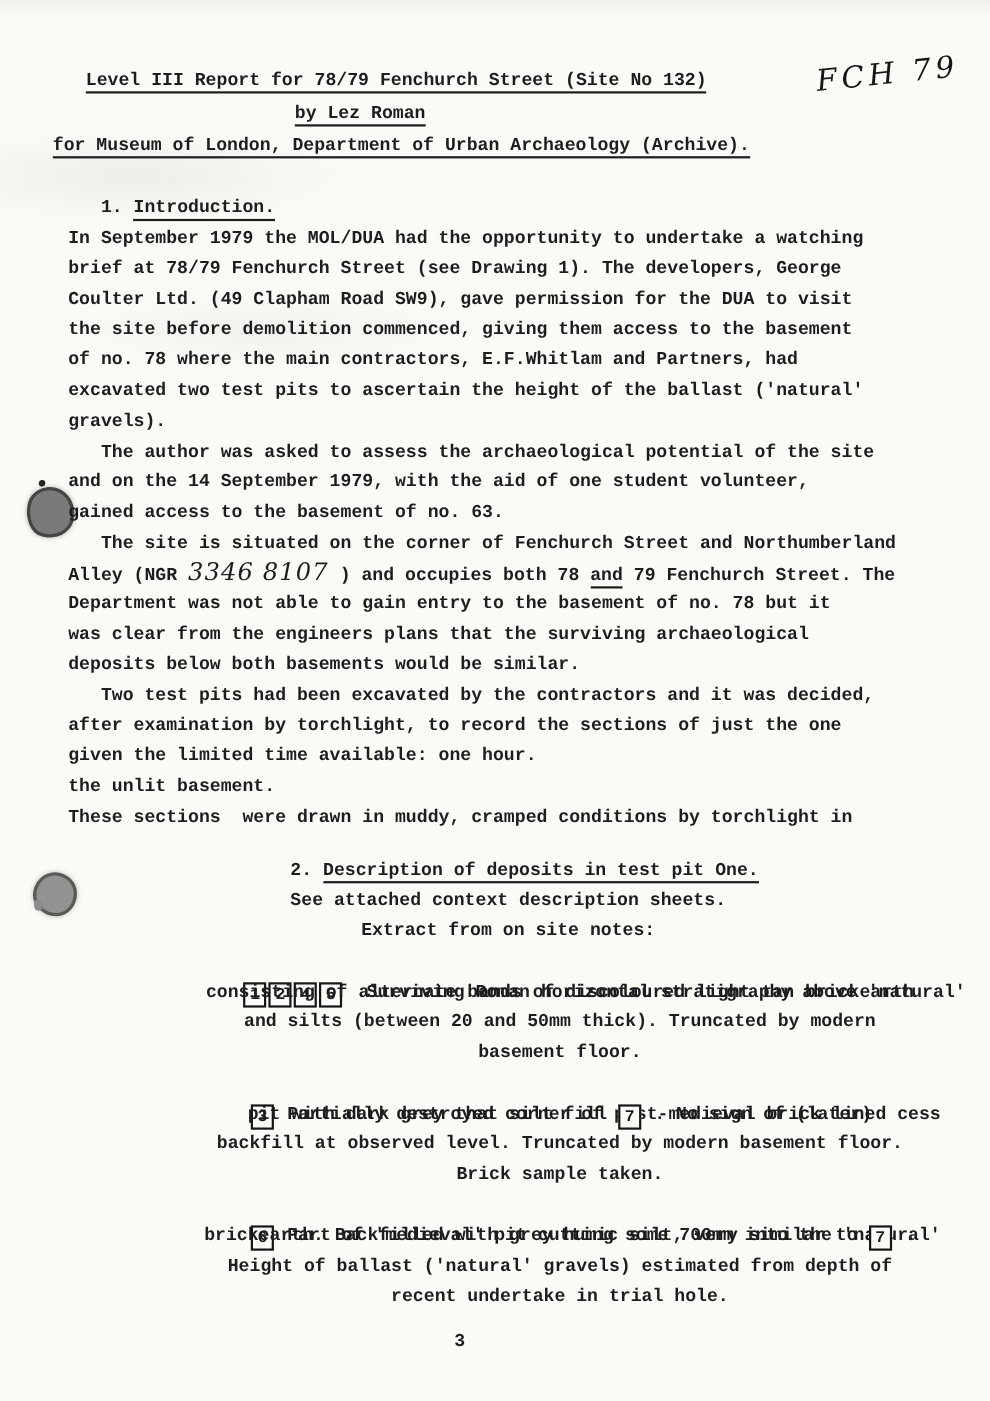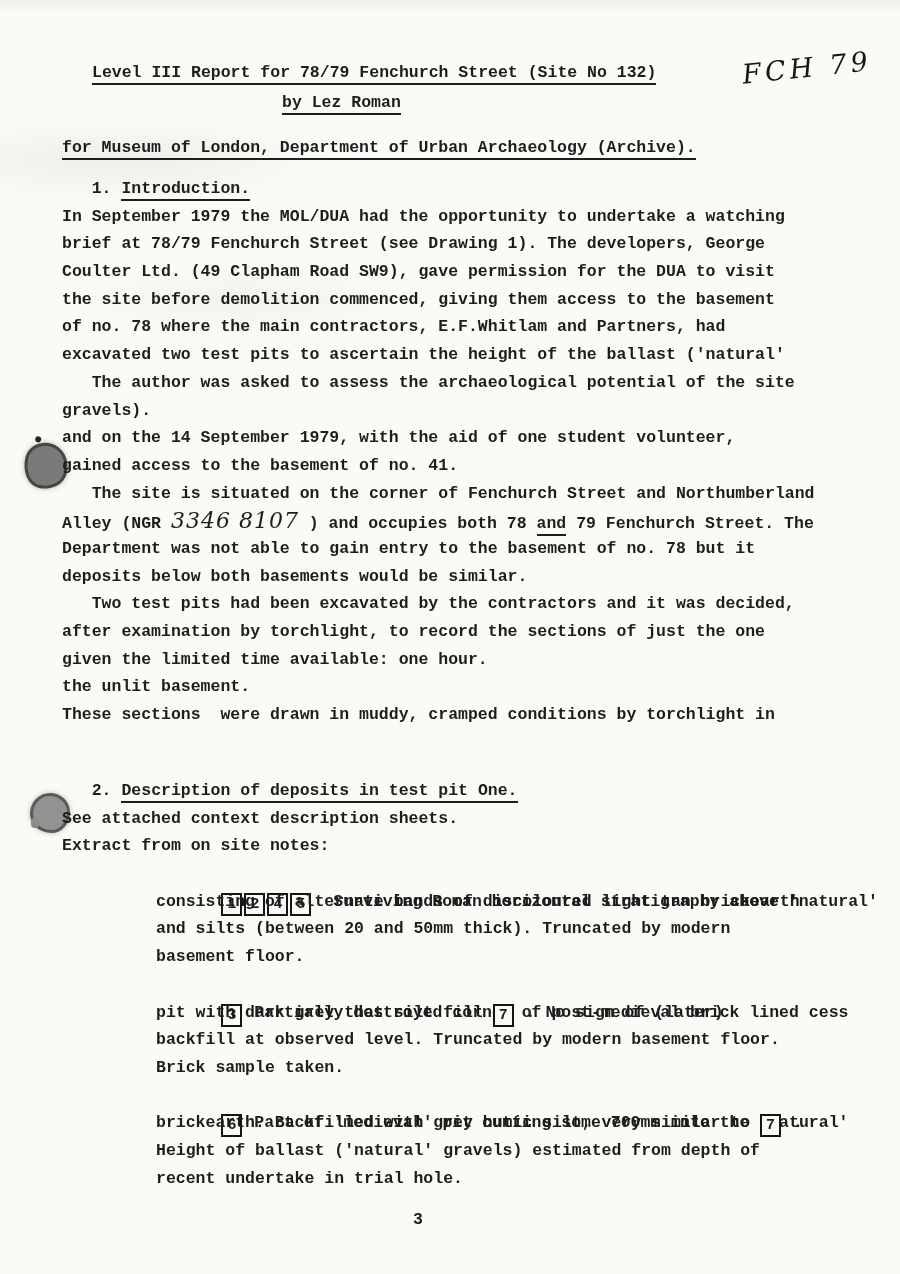--- a/index.html
+++ b/index.html
@@ -27,46 +27,46 @@
     line-height: 27.7px;
   }
 
   
   .u {
     border-bottom: 2px solid #1d1d1d;
     padding-bottom: 1px;
   }
 
   
-  .titleblock { position: absolute; top: 58px; left: 62px; width: 790px; }
+  .titleblock { position: absolute; top: 58px; left: 48px; width: 790px; }
   .titleblock .line { height: 29px; line-height: 29px; }
   .t1 { text-indent: 30px; }
   .t2 { text-indent: 220px; margin-top: 1px; }
-  .t3 { margin-top: 16px; }
+  .t3 { margin-top: 0px; }
 
   
   .hand {
     font-family: "DejaVu Serif", serif;
     font-style: italic;
     font-weight: 400;
   }
   .site-code {
     position: absolute;
     top: 52px;
     left: 742px;
     font-size: 27px;
     letter-spacing: 4px;
     color: #161616;
     transform: rotate(-6deg);
   }
   .ngr-hand { font-size: 22px; letter-spacing: 1px; }
 
   
   .body1 { position: absolute; top: 175px; left: 62px; width: 800px; }
-  .body2 { position: absolute; top: 777px; left: 62px; width: 800px; }
+  .body2 { position: absolute; top: 777px; left: 62px; width: 800px; text-align: center; }
 
   
   .ext   { margin-left: 100px; }
   .cont  { margin-left: 94px; }
 
   
   .cbox {
     display: inline-block;
     border: 2.5px solid #151515;
     padding: 0 4px;
@@ -133,29 +133,30 @@
 
   <main class="body1">
     <div class="line"><span>   1. </span><span class="u">Introduction.</span></div>
 
     <div class="line">In September 1979 the MOL/DUA had the opportunity to undertake a watching</div>
     <div class="line">brief at 78/79 Fenchurch Street (see Drawing 1). The developers, George</div>
     <div class="line">Coulter Ltd. (49 Clapham Road SW9), gave permission for the DUA to visit</div>
     <div class="line">the site before demolition commenced, giving them access to the basement</div>
     <div class="line">of no. 78 where the main contractors, E.F.Whitlam and Partners, had</div>
     <div class="line">excavated two test pits to ascertain the height of the ballast ('natural'</div>
+    <div class="line">gravels).</div>
+
     <div class="line">   The author was asked to assess the archaeological potential of the site</div>
-
-    <div class="line">gravels).</div>
     <div class="line">and on the 14 September 1979, with the aid of one student volunteer,</div>
-    <div class="line">gained access to the basement of no. 41.</div>
+    <div class="line">gained access to the basement of no. 63.</div>
 
     <div class="line">   The site is situated on the corner of Fenchurch Street and Northumberland</div>
     <div class="line"><span>Alley (NGR </span><span class="hand ngr-hand">3346 8107</span><span> ) and occupies both 78 </span><span class="u">and</span><span> 79 Fenchurch Street. The</span></div>
     <div class="line">Department was not able to gain entry to the basement of no. 78 but it</div>
+    <div class="line">was clear from the engineers plans that the surviving archaeological</div>
     <div class="line">deposits below both basements would be similar.</div>
 
     <div class="line">   Two test pits had been excavated by the contractors and it was decided,</div>
     <div class="line">after examination by torchlight, to record the sections of just the one</div>
     <div class="line">given the limited time available: one hour.</div>
 
     <div class="line">the unlit basement.</div>
     <div class="line">These sections  were drawn in muddy, cramped conditions by torchlight in</div>
   </main>
 

